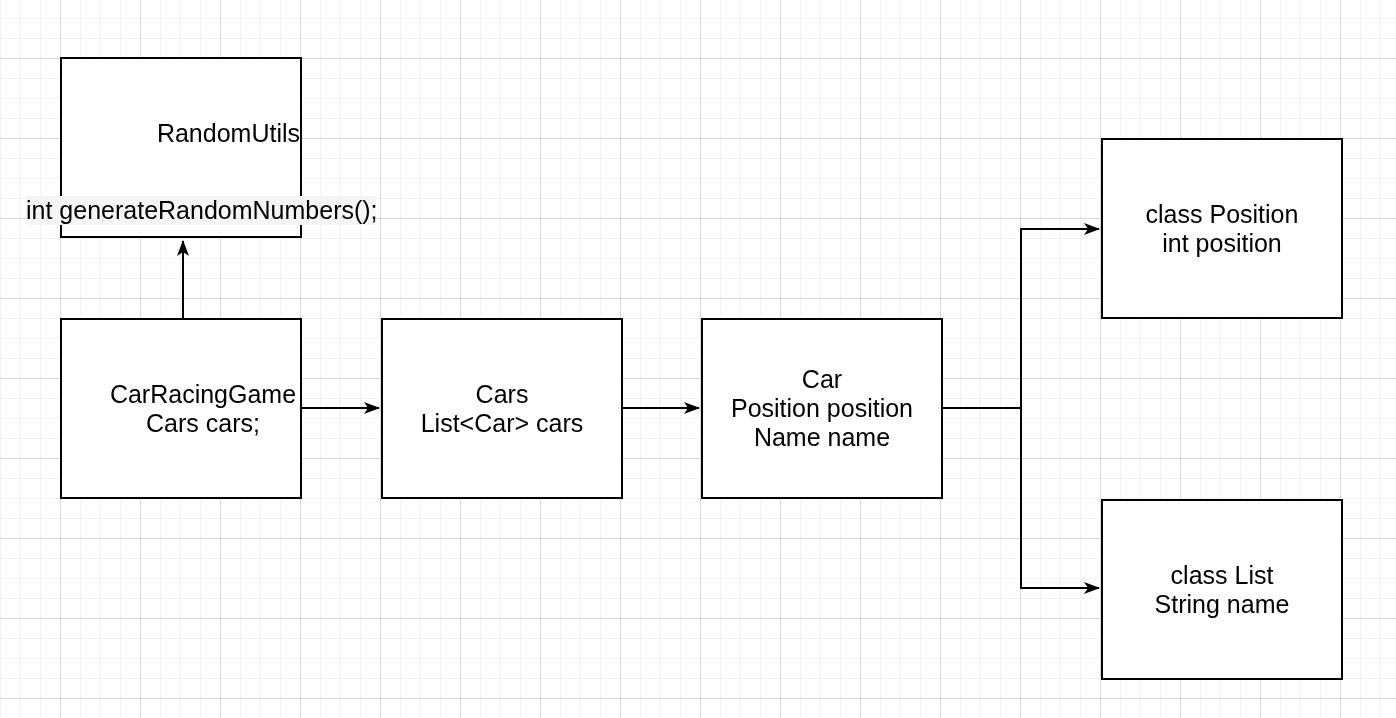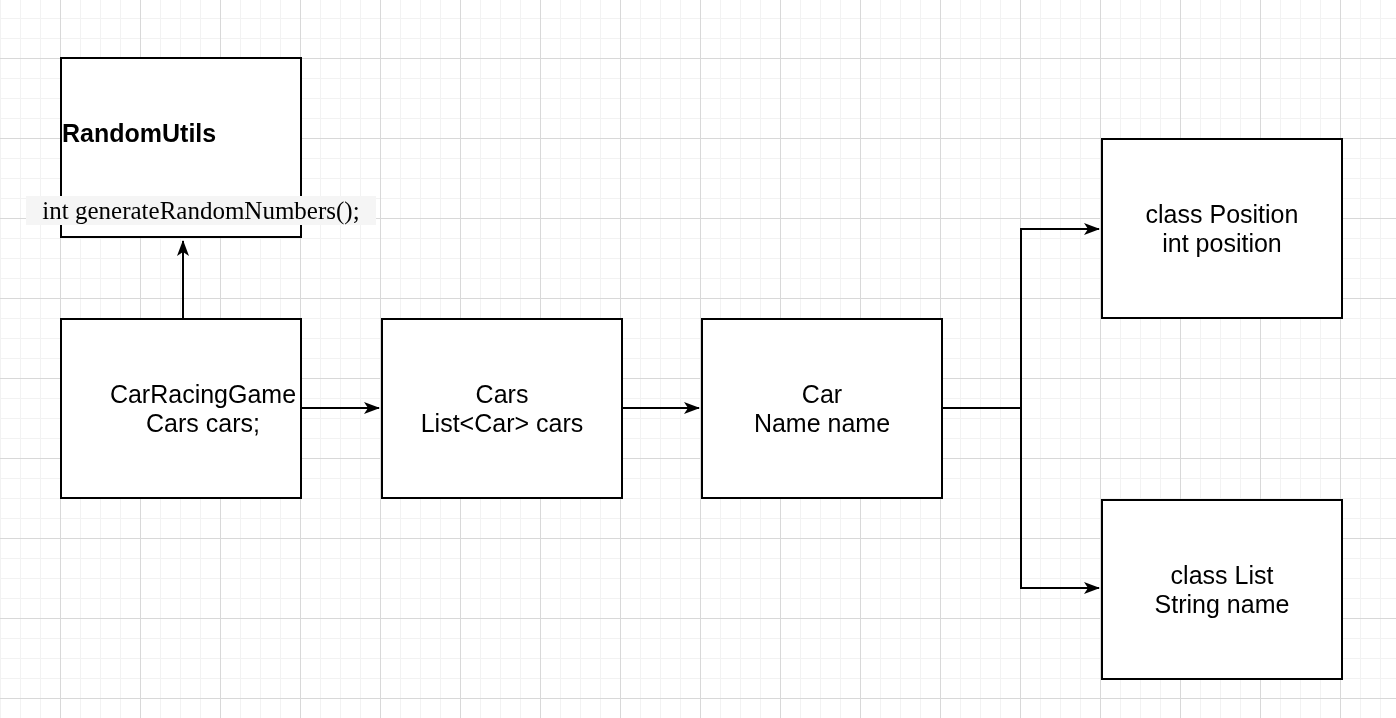--- a/index.html
+++ b/index.html
@@ -55,37 +55,35 @@
     justify-content: center;
     align-items: center;
     text-align: center;
   }
   .node-title {
     position: absolute;
     left: 0;
     right: 0;
     top: 60px;
     height: 29px;
-    text-align: left;
-    font-weight: bold;
+    text-align: right;
   }
   .floating-label {
     position: absolute;
     left: 26px;
     top: 196px;
     width: 350px;
     height: 29px;
     line-height: 29px;
     text-align: center;
     font-size: 25px;
     color: var(--text-color, #000000);
     background: var(--label-bg, #f5f5f5);
     z-index: 3;
     white-space: nowrap;
-    font-family: Liberation Serif, serif;
   }
 </style>
 </head>
 <body>
 
 <div class="canvas">
 
   <svg class="edge-layer" viewBox="0 0 1396 718" xmlns="http://www.w3.org/2000/svg">
     <defs>
       <marker id="arrow" markerUnits="userSpaceOnUse" markerWidth="16" markerHeight="12" refX="15" refY="6" orient="auto">
@@ -110,20 +108,21 @@
     <span>Cars cars;</span>
   </div>
 
   <div class="node centered" style="left:381px; top:318px;">
     <span>Cars</span>
     <span>List&lt;Car&gt; cars</span>
   </div>
 
   <div class="node centered" style="left:701px; top:318px;">
     <span>Car</span>
+    <span>Position position</span>
     <span>Name name</span>
   </div>
 
   <div class="node centered" style="left:1101px; top:138px;">
     <span>class Position</span>
     <span>int position</span>
   </div>
 
   <div class="node centered" style="left:1101px; top:499px;">
     <span>class List</span>

